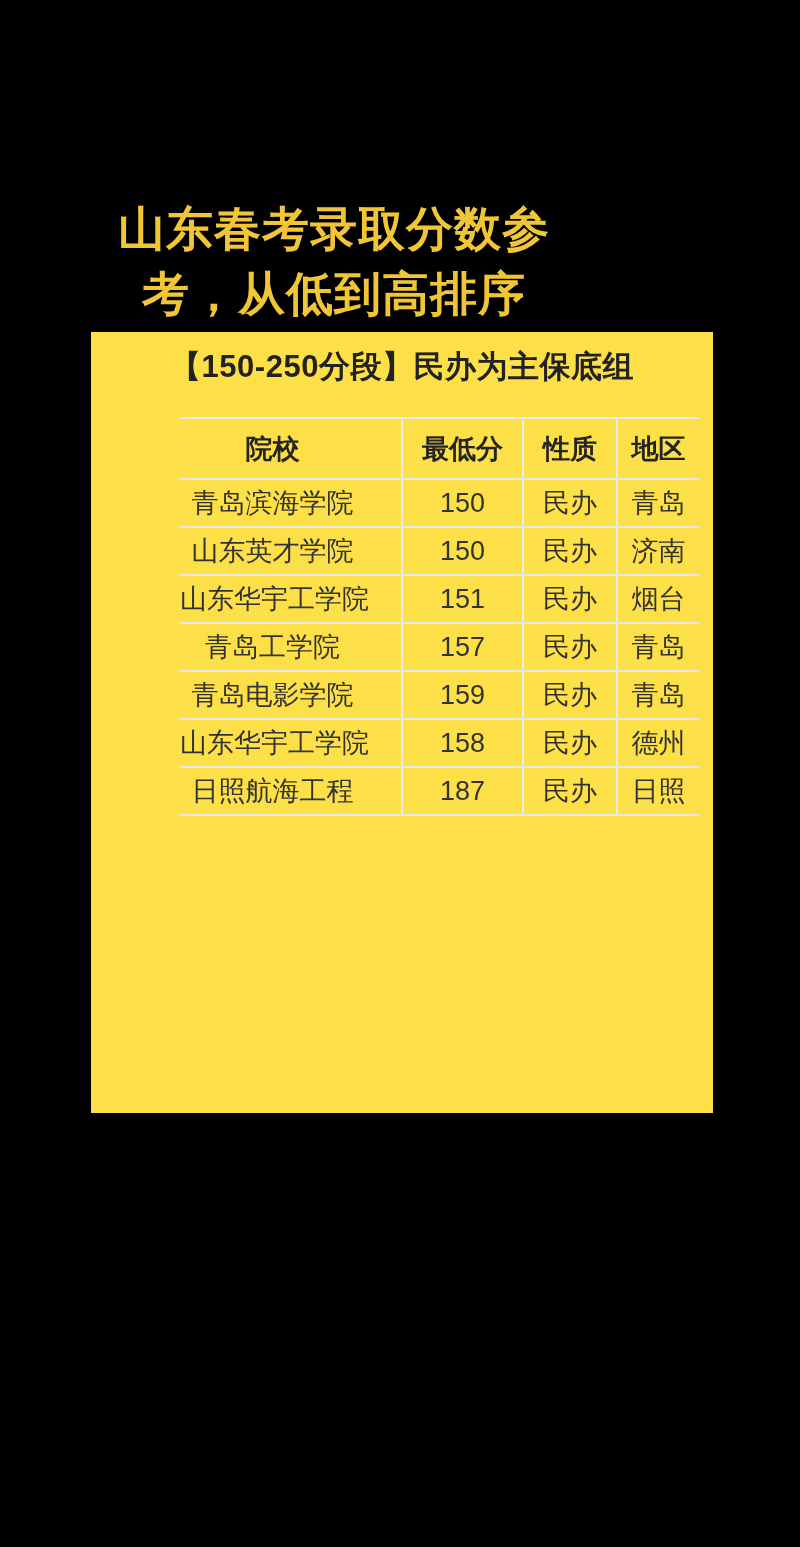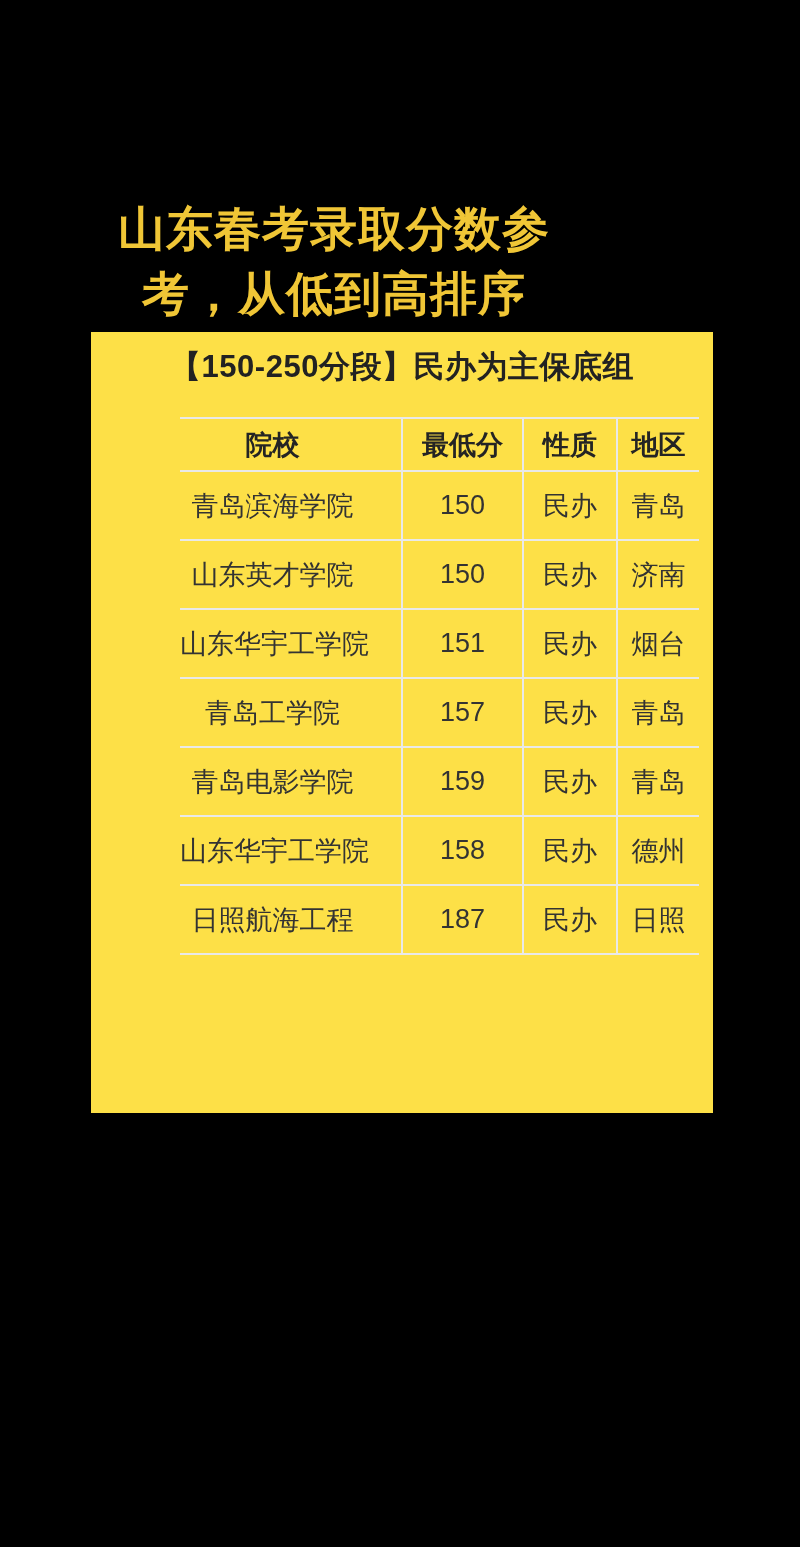--- a/index.html
+++ b/index.html
@@ -48,24 +48,24 @@
   }
   table.score-table {
     position: absolute;
     left: 89px;
     top: 85px;
     width: 519px;
     border-collapse: collapse;
     table-layout: fixed;
   }
   .score-table thead tr {
-    height: 53px;
+    height: 61px;
   }
   .score-table tbody tr {
-    height: 69px;
+    height: 48px;
   }
   .score-table th,
   .score-table td {
     text-align: center;
     vertical-align: middle;
     white-space: nowrap;
     overflow: visible;
     padding: 0;
   }
   .score-table th {

